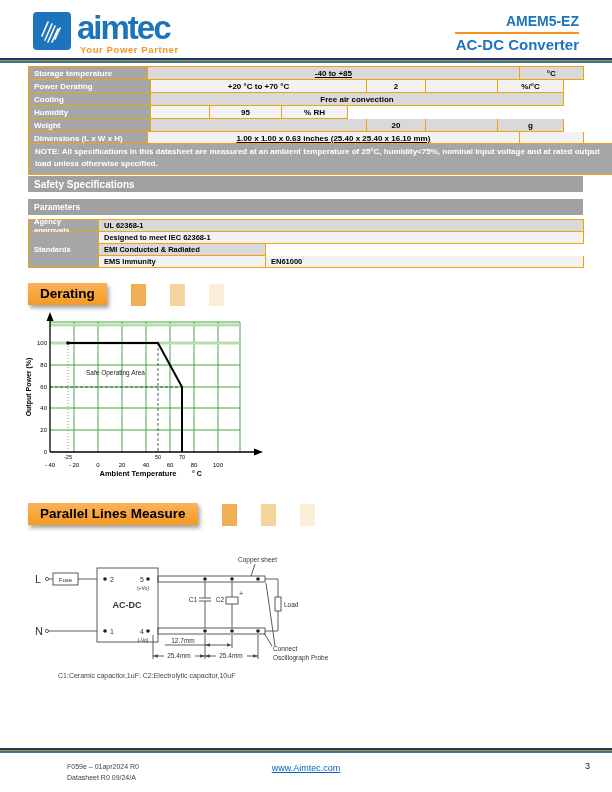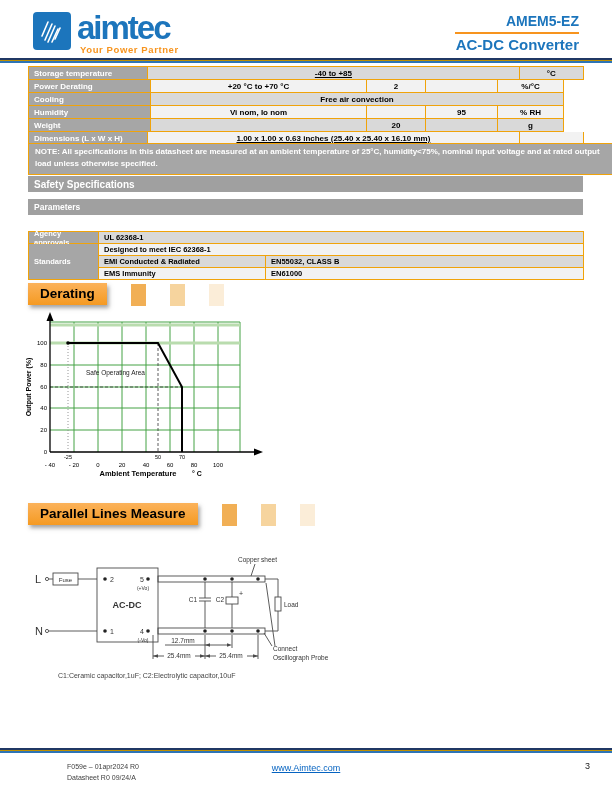--- a/index.html
+++ b/index.html
@@ -32,21 +32,21 @@
   .w-abc{width:380px;text-decoration:underline;}.w-abcd{width:413px;}
   .note{left:28px;top:143px;width:607px;box-sizing:border-box;border:1px solid #F0A30A;
         background:#A6A6A6;color:#fff;font-size:8px;font-weight:bold;line-height:1.55;
         padding:2px 20px 3px 6px;}
 
   .bar{left:28px;width:555px;box-sizing:border-box;background:#A0A0A0;color:#fff;
        display:flex;align-items:center;padding-left:6px;font-weight:bold;}
   .bar.big{top:176px;height:16px;font-size:10px;}
   .bar.small{top:199px;height:16px;font-size:8.5px;}
 
-  .safety{left:28px;top:219px;width:555px;border-top:1px solid #F0A30A;border-left:1px solid #F0A30A;margin-top:12px;}
+  .safety{left:28px;top:219px;width:555px;border-top:1px solid #F0A30A;border-left:1px solid #F0A30A;}
   .scell{box-sizing:border-box;border-right:1px solid #F0A30A;border-bottom:1px solid #F0A30A;
          height:12px;display:flex;align-items:center;font-size:7.5px;font-weight:bold;color:#000;
          padding-left:5px;}
   .scell.lab{background:#A6A6A6;color:#fff;}
   .sw-lab{width:70px;}.sw-2{width:167px;}.sw-3{width:318px;}.sw-23{width:485px;}
 
   
   .sec-head{display:flex;align-items:flex-start;gap:24px;}
   .sec-box{background:linear-gradient(180deg,#FBB25A,#F59A22);box-shadow:2px 3px 4px rgba(90,90,90,.55);
            padding:3px 12px 4px 12px;font-size:13.5px;font-weight:bold;color:#000;white-space:nowrap;}
@@ -103,21 +103,20 @@
     <div class="cell bg-w w-b">2</div>
     <div class="cell bg-w w-c"></div>
     <div class="cell bg-w w-d">%/°C</div>
   </div>
   <div class="srow">
     <div class="cell lab w-lab">Cooling</div>
     <div class="cell bg-g w-abcd">Free air convection</div>
   </div>
   <div class="srow">
     <div class="cell lab w-lab">Humidity</div>
-    <div class="cell bg-w w-a">Vi nom, Io nom</div>
     <div class="cell bg-w w-b"></div>
     <div class="cell bg-w w-c">95</div>
     <div class="cell bg-w w-d">% RH</div>
   </div>
   <div class="srow">
     <div class="cell lab w-lab">Weight</div>
     <div class="cell bg-g w-a"></div>
     <div class="cell bg-g w-b">20</div>
     <div class="cell bg-g w-c"></div>
     <div class="cell bg-g w-d">g</div>
@@ -140,21 +139,20 @@
     <div class="scell bg-g sw-23">UL 62368-1</div>
   </div>
   <div style="display:flex">
     <div class="scell lab sw-lab" style="height:36px">Standards</div>
     <div>
       <div style="display:flex">
         <div class="scell bg-w sw-23">Designed to meet IEC 62368-1</div>
       </div>
       <div style="display:flex">
         <div class="scell bg-g sw-2">EMI Conducted &amp; Radiated</div>
-        <div class="scell bg-g sw-3">EN55032, CLASS B</div>
       </div>
       <div style="display:flex">
         <div class="scell bg-w sw-2">EMS Immunity</div>
         <div class="scell bg-w sw-3">EN61000</div>
       </div>
     </div>
   </div>
 </div>
 
 <div class="abs sec-head" style="left:28px;top:283px;">

